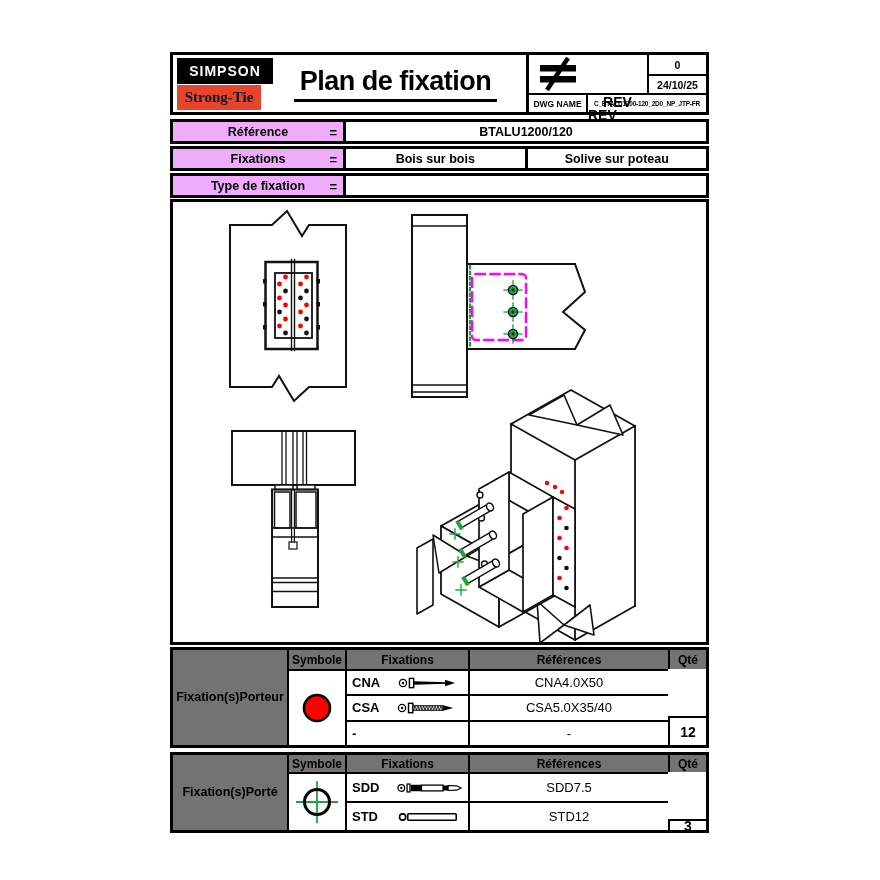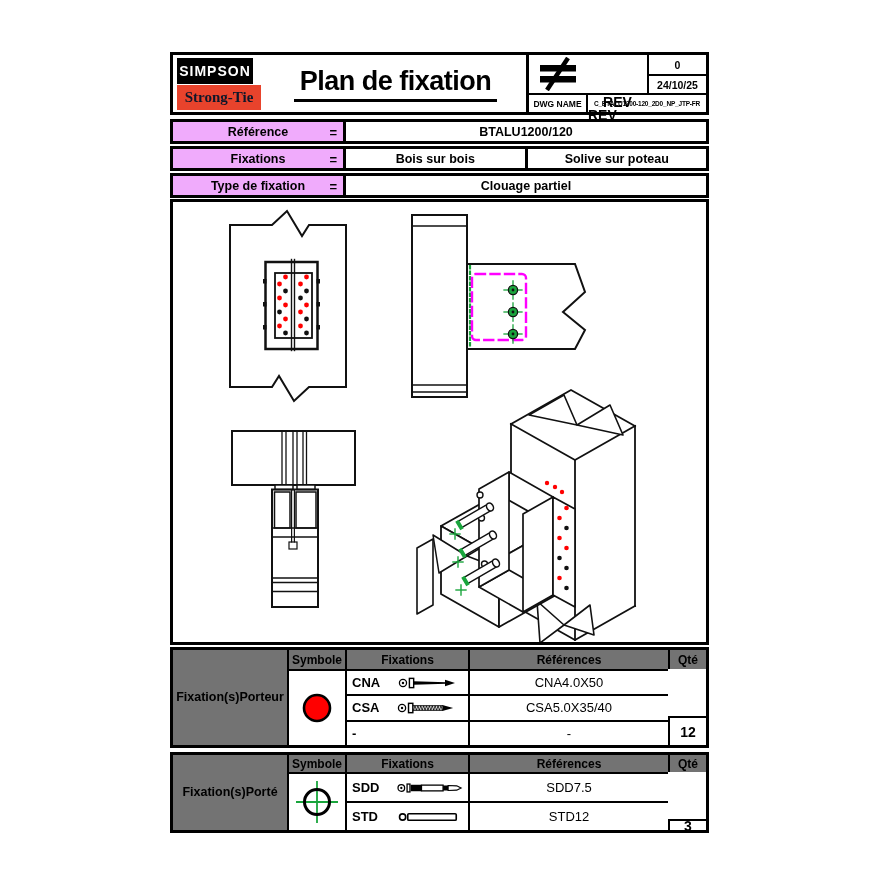--- a/index.html
+++ b/index.html
@@ -3,21 +3,21 @@
 <meta charset="utf-8">
 <style>
   html,body{margin:0;padding:0;background:#ffffff;}
   body{width:880px;height:880px;position:relative;font-family:"Liberation Sans",sans-serif;color:#000;}
   .sheet{position:absolute;left:170px;top:52px;width:539px;height:781px;}
   .block{position:absolute;left:0;width:533px;border:3px solid #000;background:#fff;box-sizing:content-box;}
 
   
   .title-block{top:0;height:57px;display:flex;}
   .logo-col{width:92px;padding:3px 0 0 4px;box-sizing:border-box;}
-  .logo-black{width:76px;height:26px;background:#000;color:#fff;display:flex;align-items:center;justify-content:center;
+  .logo-black{width:96px;height:26px;background:#000;color:#fff;display:flex;align-items:center;justify-content:center;
     font-weight:bold;font-size:14px;letter-spacing:1px;}
   .logo-red{width:84px;height:25px;margin-top:1px;color:#0f172a;display:flex;align-items:center;justify-content:center;
     font-family:"Liberation Serif",serif;font-weight:bold;font-size:15px;}
   .title-cell{flex:1;display:flex;align-items:center;justify-content:center;}
   .main-title{font-size:27px;font-weight:bold;letter-spacing:-0.5px;border-bottom:3.5px solid #000;padding:0 6px 2px 6px;}
   .rev-block{width:177px;border-left:3px solid #000;display:grid;grid-template-columns:57px 61px 1fr;grid-template-rows:19px 19px 1fr;}
   .rev-cell{display:flex;align-items:center;justify-content:center;font-weight:bold;}
   .neq{grid-row:1/3;grid-column:1;}
   .bt{border-top:2px solid #000;}
   .bl{border-left:2px solid #000;}
@@ -100,23 +100,20 @@
     </div>
     <div class="info-vals">
       <div class="ival">Bois sur bois</div>
       <div class="ival">Solive sur poteau</div>
     </div>
   </div>
   <div class="block info-row i3">
     <div class="info-label">
       <span>Type de fixation</span>
       <span class="eq">=</span>
-    </div>
-    <div class="info-vals">
-      <div class="ival">Clouage partiel</div>
     </div>
   </div>
 
   <div class="block drawing">
     <svg width="533" height="440" viewBox="0 0 533 440" stroke-linecap="square">
 
       <g fill="none" stroke="#111">
         <path d="M57,23 H99 L114,9 L129,34 L136,23 H173 V185 H136 L121,199 L106,174 L99,185 H57 Z" stroke-width="2"></path>
         <rect x="92.5" y="60" width="52" height="87" stroke-width="2.5"></rect>
         <rect x="102" y="71" width="37" height="65" stroke-width="1.8"></rect>

